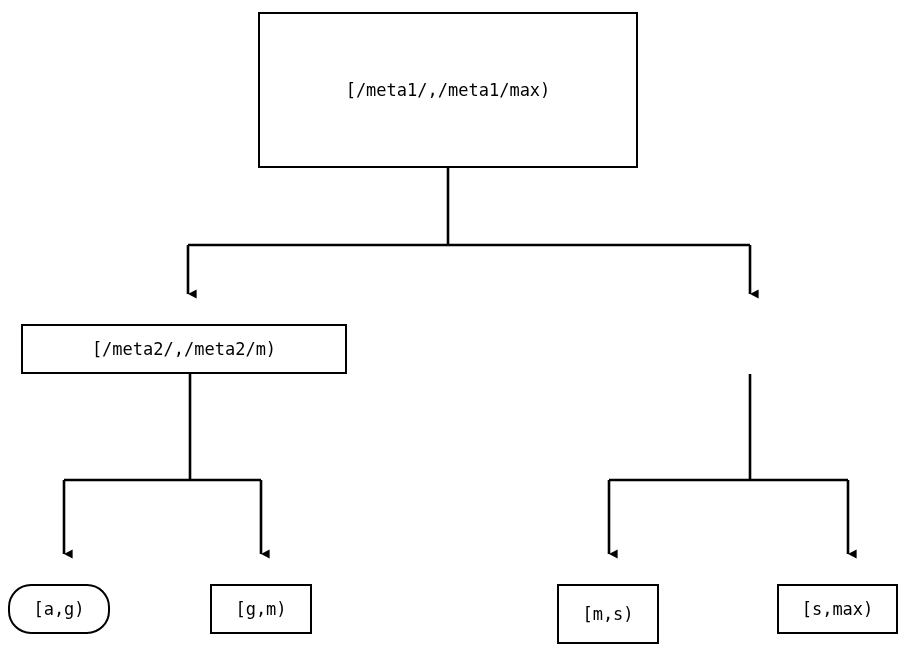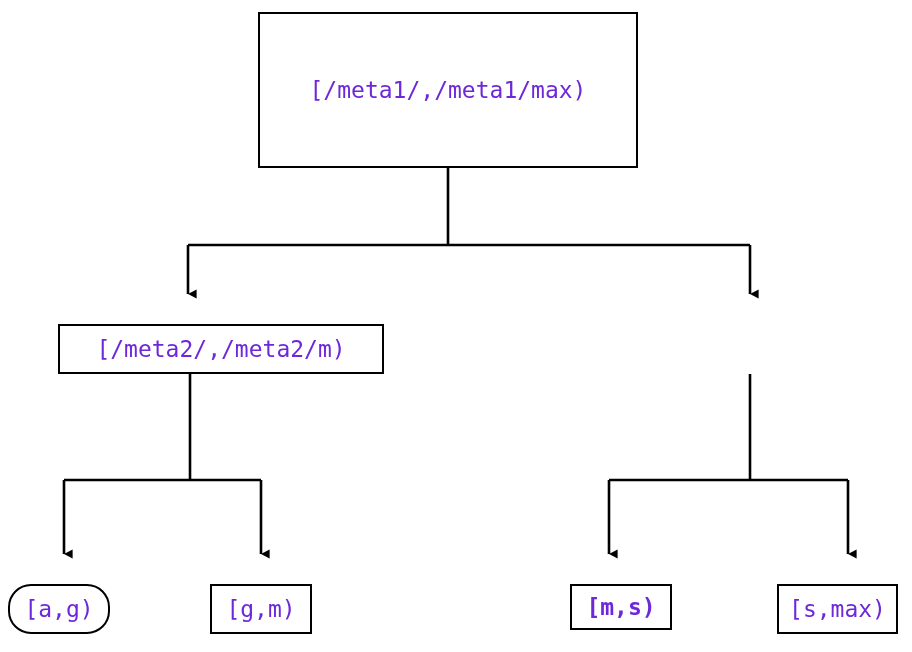--- a/index.html
+++ b/index.html
@@ -32,42 +32,41 @@
     border: 2px solid #000000;
     background: #ffffff;
     display: flex;
     align-items: center;
     justify-content: center;
     color: #000000;
     white-space: pre;
   }
   .node-label {
     font-family: "DejaVu Sans Mono", "Liberation Mono", monospace;
-    font-size: 23px;
+    font-size: 17px;
     line-height: 1;
     letter-spacing: 0px;
-    color: #6d28d9;
+    color: #000000;
     white-space: pre;
   }
 
   
   #node-root {
     left: 258px;
     top: 12px;
     width: 380px;
     height: 156px;
   }
 
   
   #node-meta2-low {
     left: 21px;
     top: 324px;
     width: 326px;
     height: 50px;
-    margin-left: 37px;
   }
   #node-meta2-high {
     left: 578px;
     top: 324px;
     width: 320px;
     height: 50px;
   }
 
   
   #node-leaf-ag {
@@ -77,25 +76,24 @@
     height: 50px;
     border-radius: 23px;
   }
   #node-leaf-gm {
     left: 210px;
     top: 584px;
     width: 102px;
     height: 50px;
   }
   #node-leaf-ms {
-    left: 570px;
+    left: 557px;
     top: 584px;
     width: 102px;
-    height: 46px;
-    font-weight: bold;
+    height: 60px;
   }
   #node-leaf-smax {
     left: 777px;
     top: 584px;
     width: 121px;
     height: 50px;
   }
 </style>
 </head>
 <body>

